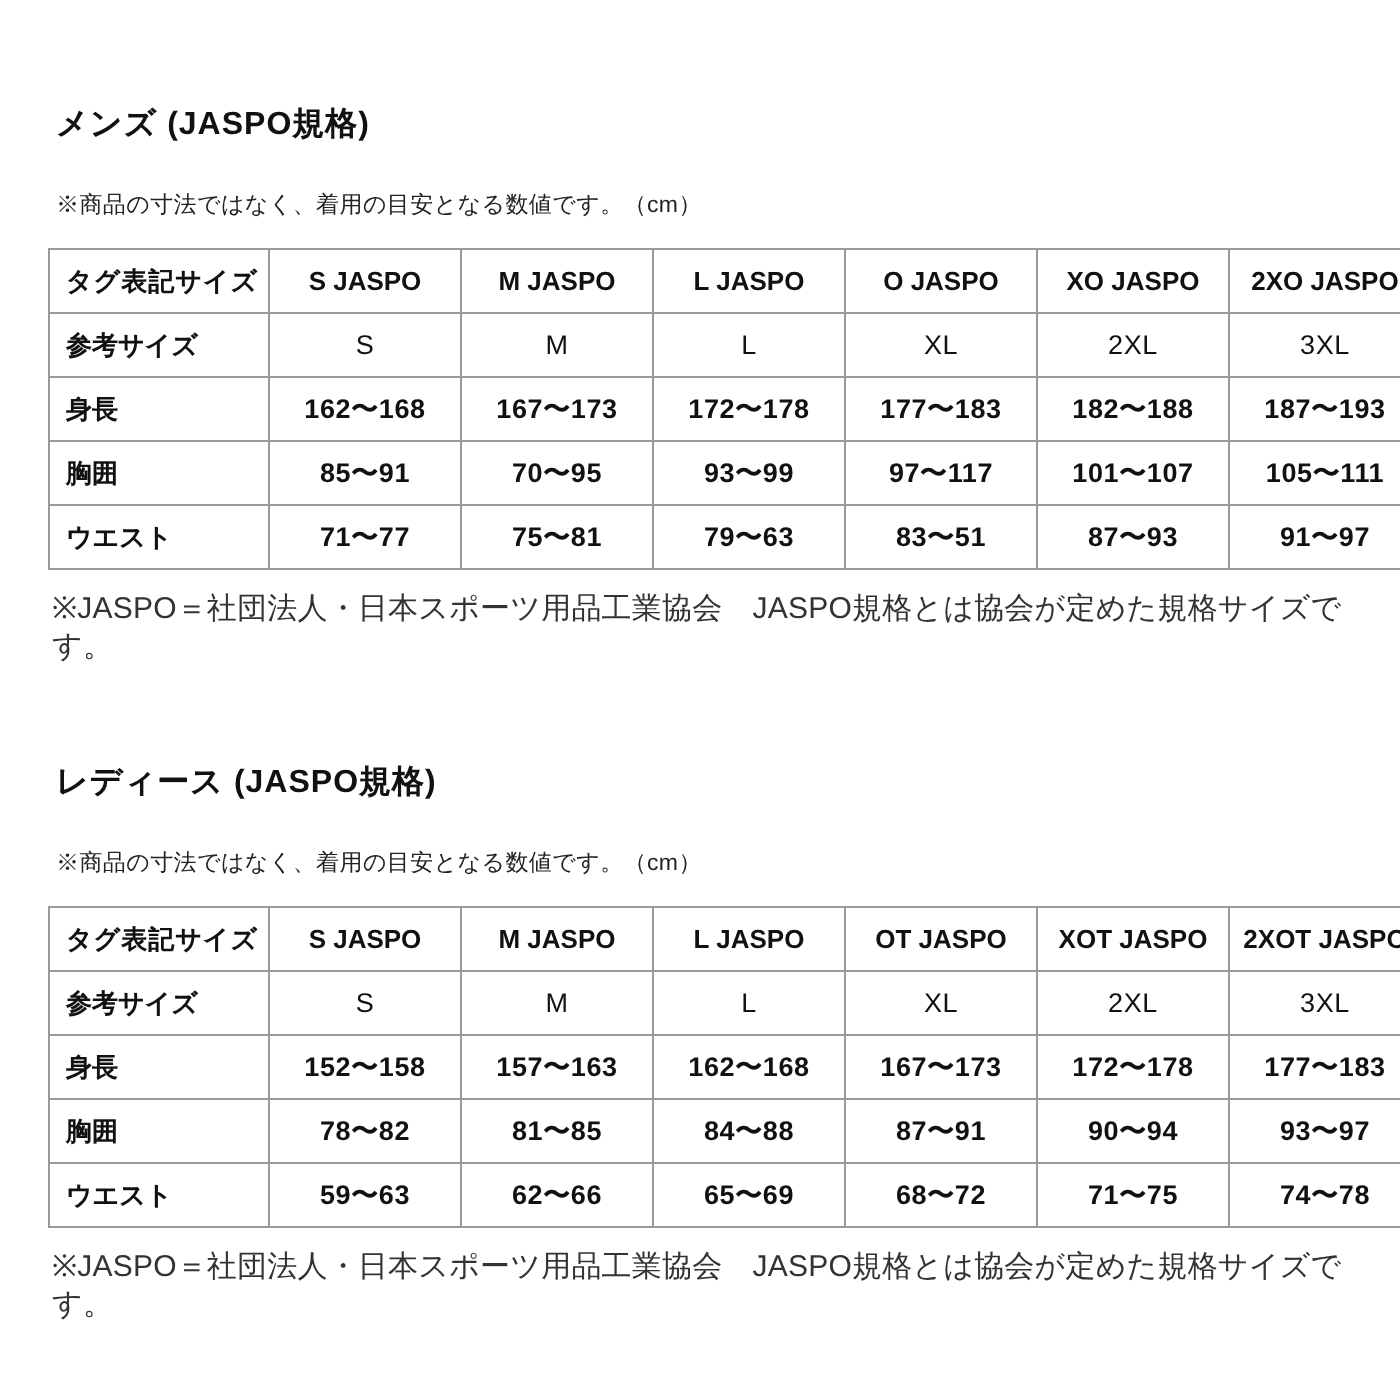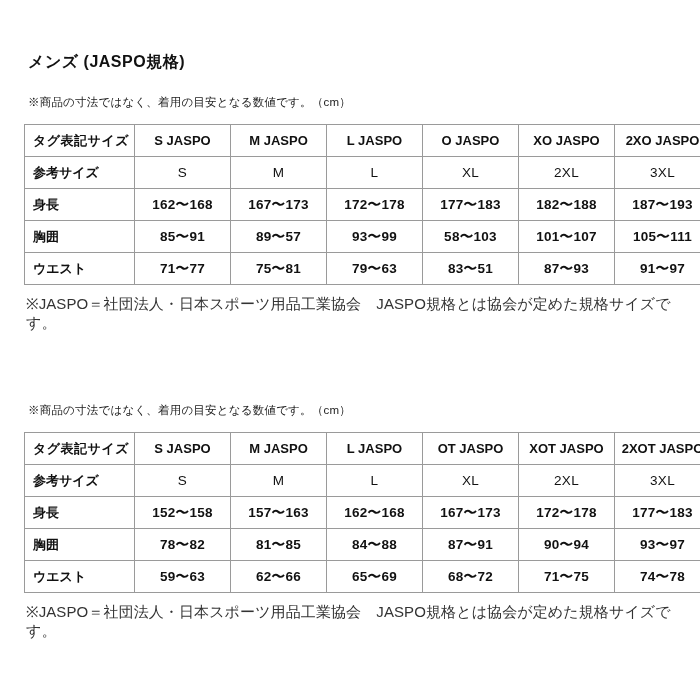--- a/index.html
+++ b/index.html
@@ -132,41 +132,42 @@
           <td class="value">162〜168</td>
           <td class="value">167〜173</td>
           <td class="value">172〜178</td>
           <td class="value">177〜183</td>
           <td class="value">182〜188</td>
           <td class="value">187〜193</td>
         </tr>
         <tr>
           <th class="row-head">胸囲</th>
           <td class="value">85〜91</td>
-          <td class="value">89〜57</td>
+          <td class="value">70〜95</td>
           <td class="value">93〜99</td>
-          <td class="value">58〜103</td>
+          <td class="value">97〜117</td>
           <td class="value">101〜107</td>
           <td class="value">105〜111</td>
         </tr>
         <tr>
           <th class="row-head">ウエスト</th>
           <td class="value">71〜77</td>
           <td class="value">75〜81</td>
           <td class="value">79〜63</td>
           <td class="value">83〜51</td>
           <td class="value">87〜93</td>
           <td class="value">91〜97</td>
         </tr>
       </tbody>
     </table>
     <p class="footnote">※JASPO＝社団法人・日本スポーツ用品工業協会　JASPO規格とは協会が定めた規格サイズです。</p>
   </div>
 
   <div class="section ladies">
+    <h2 class="section-title">レディース (JASPO規格)</h2>
     <p class="note">※商品の寸法ではなく、着用の目安となる数値です。（cm）</p>
 
     <table class="size-table">
       <colgroup>
         <col class="col-first">
           <col class="col-head">
           <col class="col-head">
           <col class="col-head">
           <col class="col-head">
           <col class="col-head">

